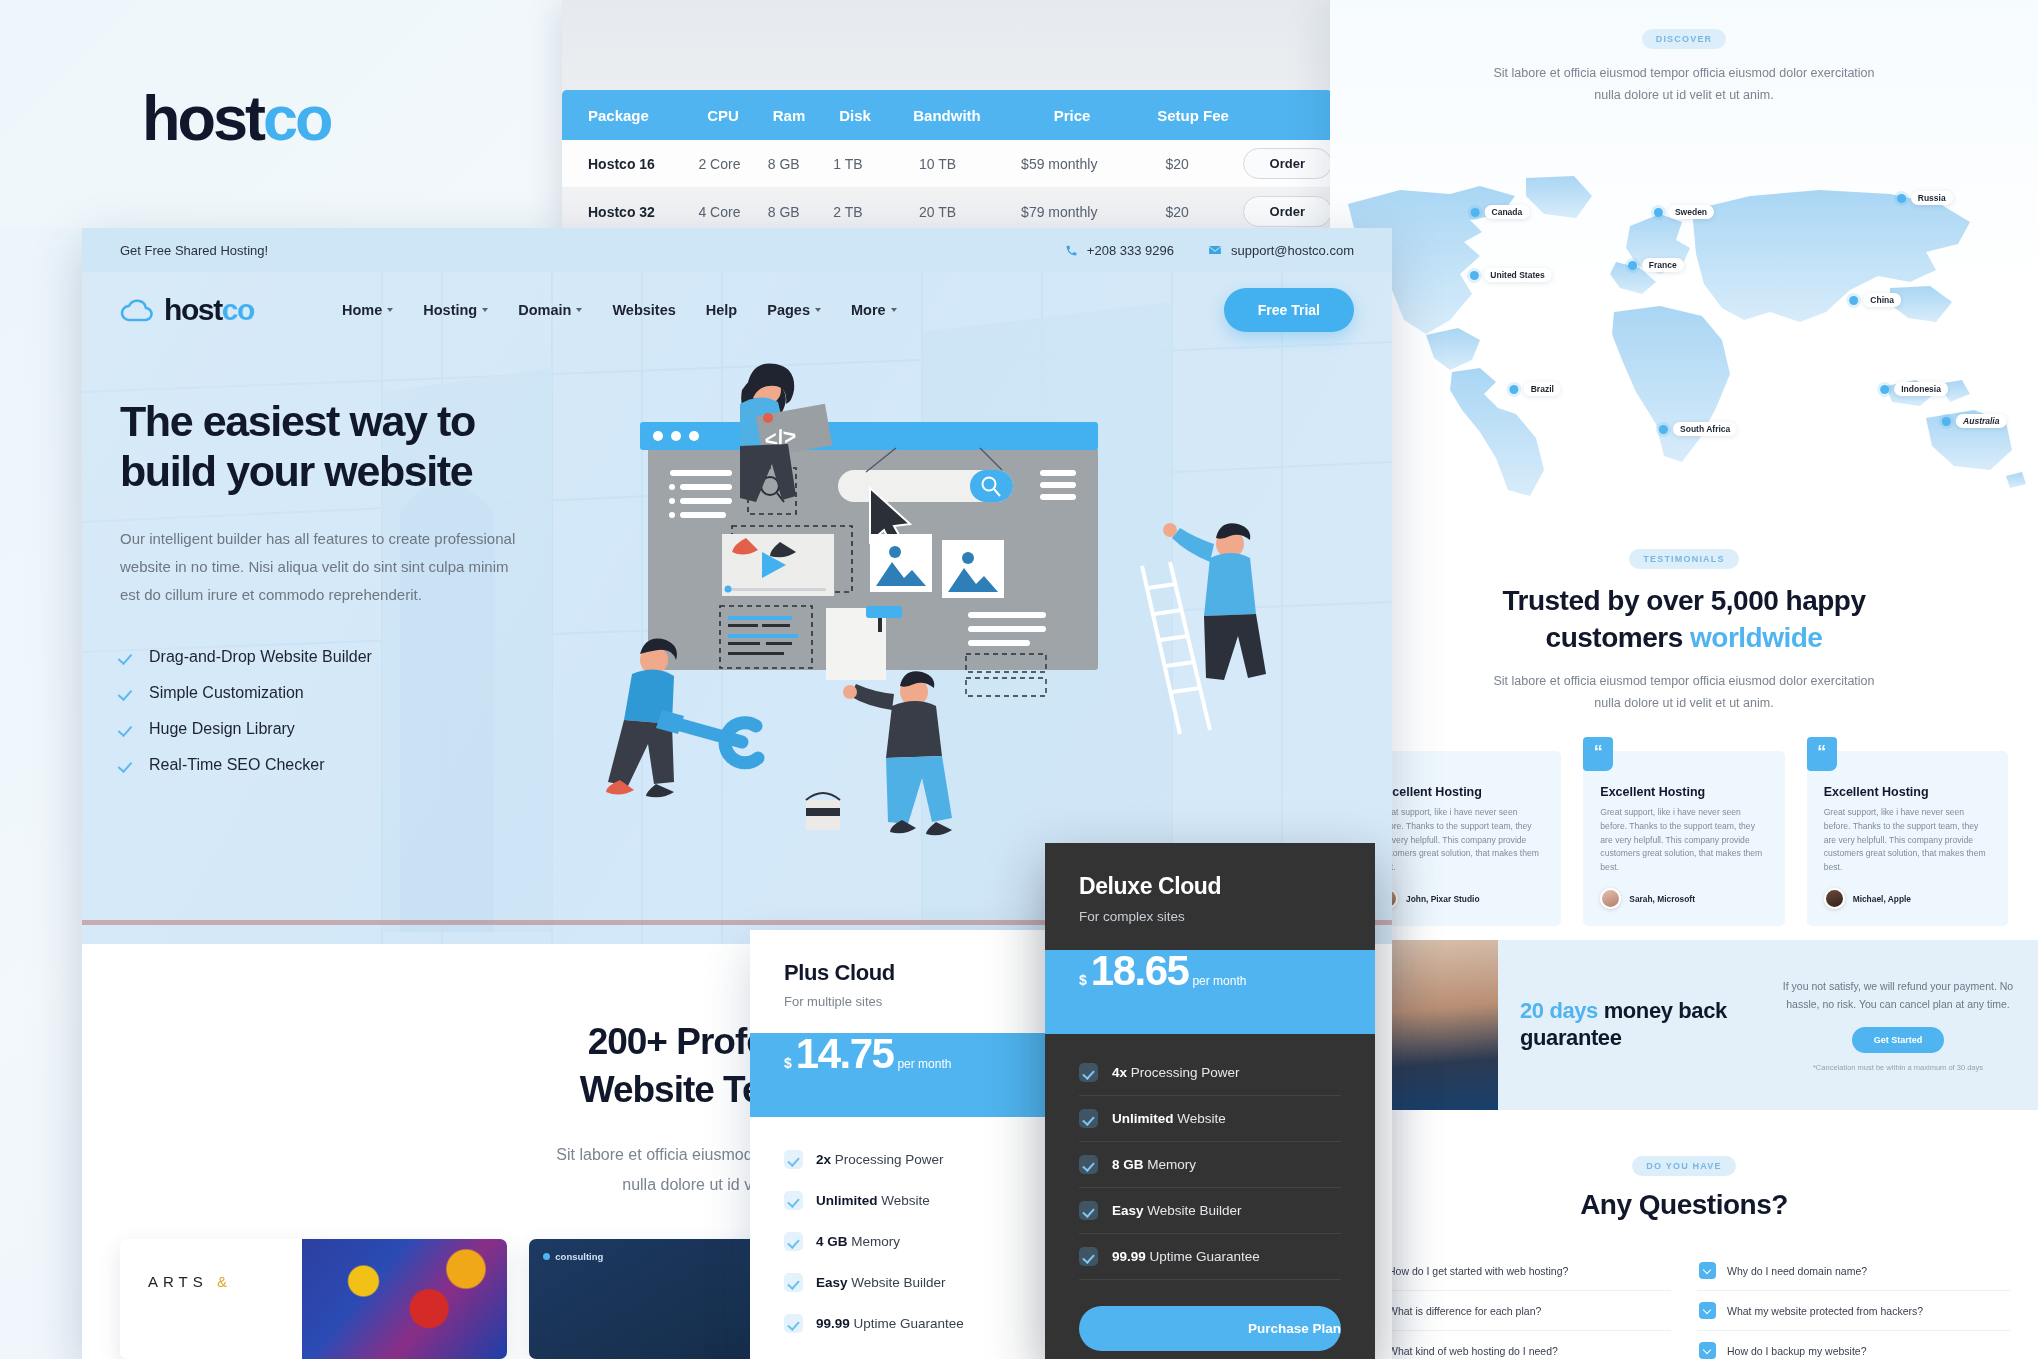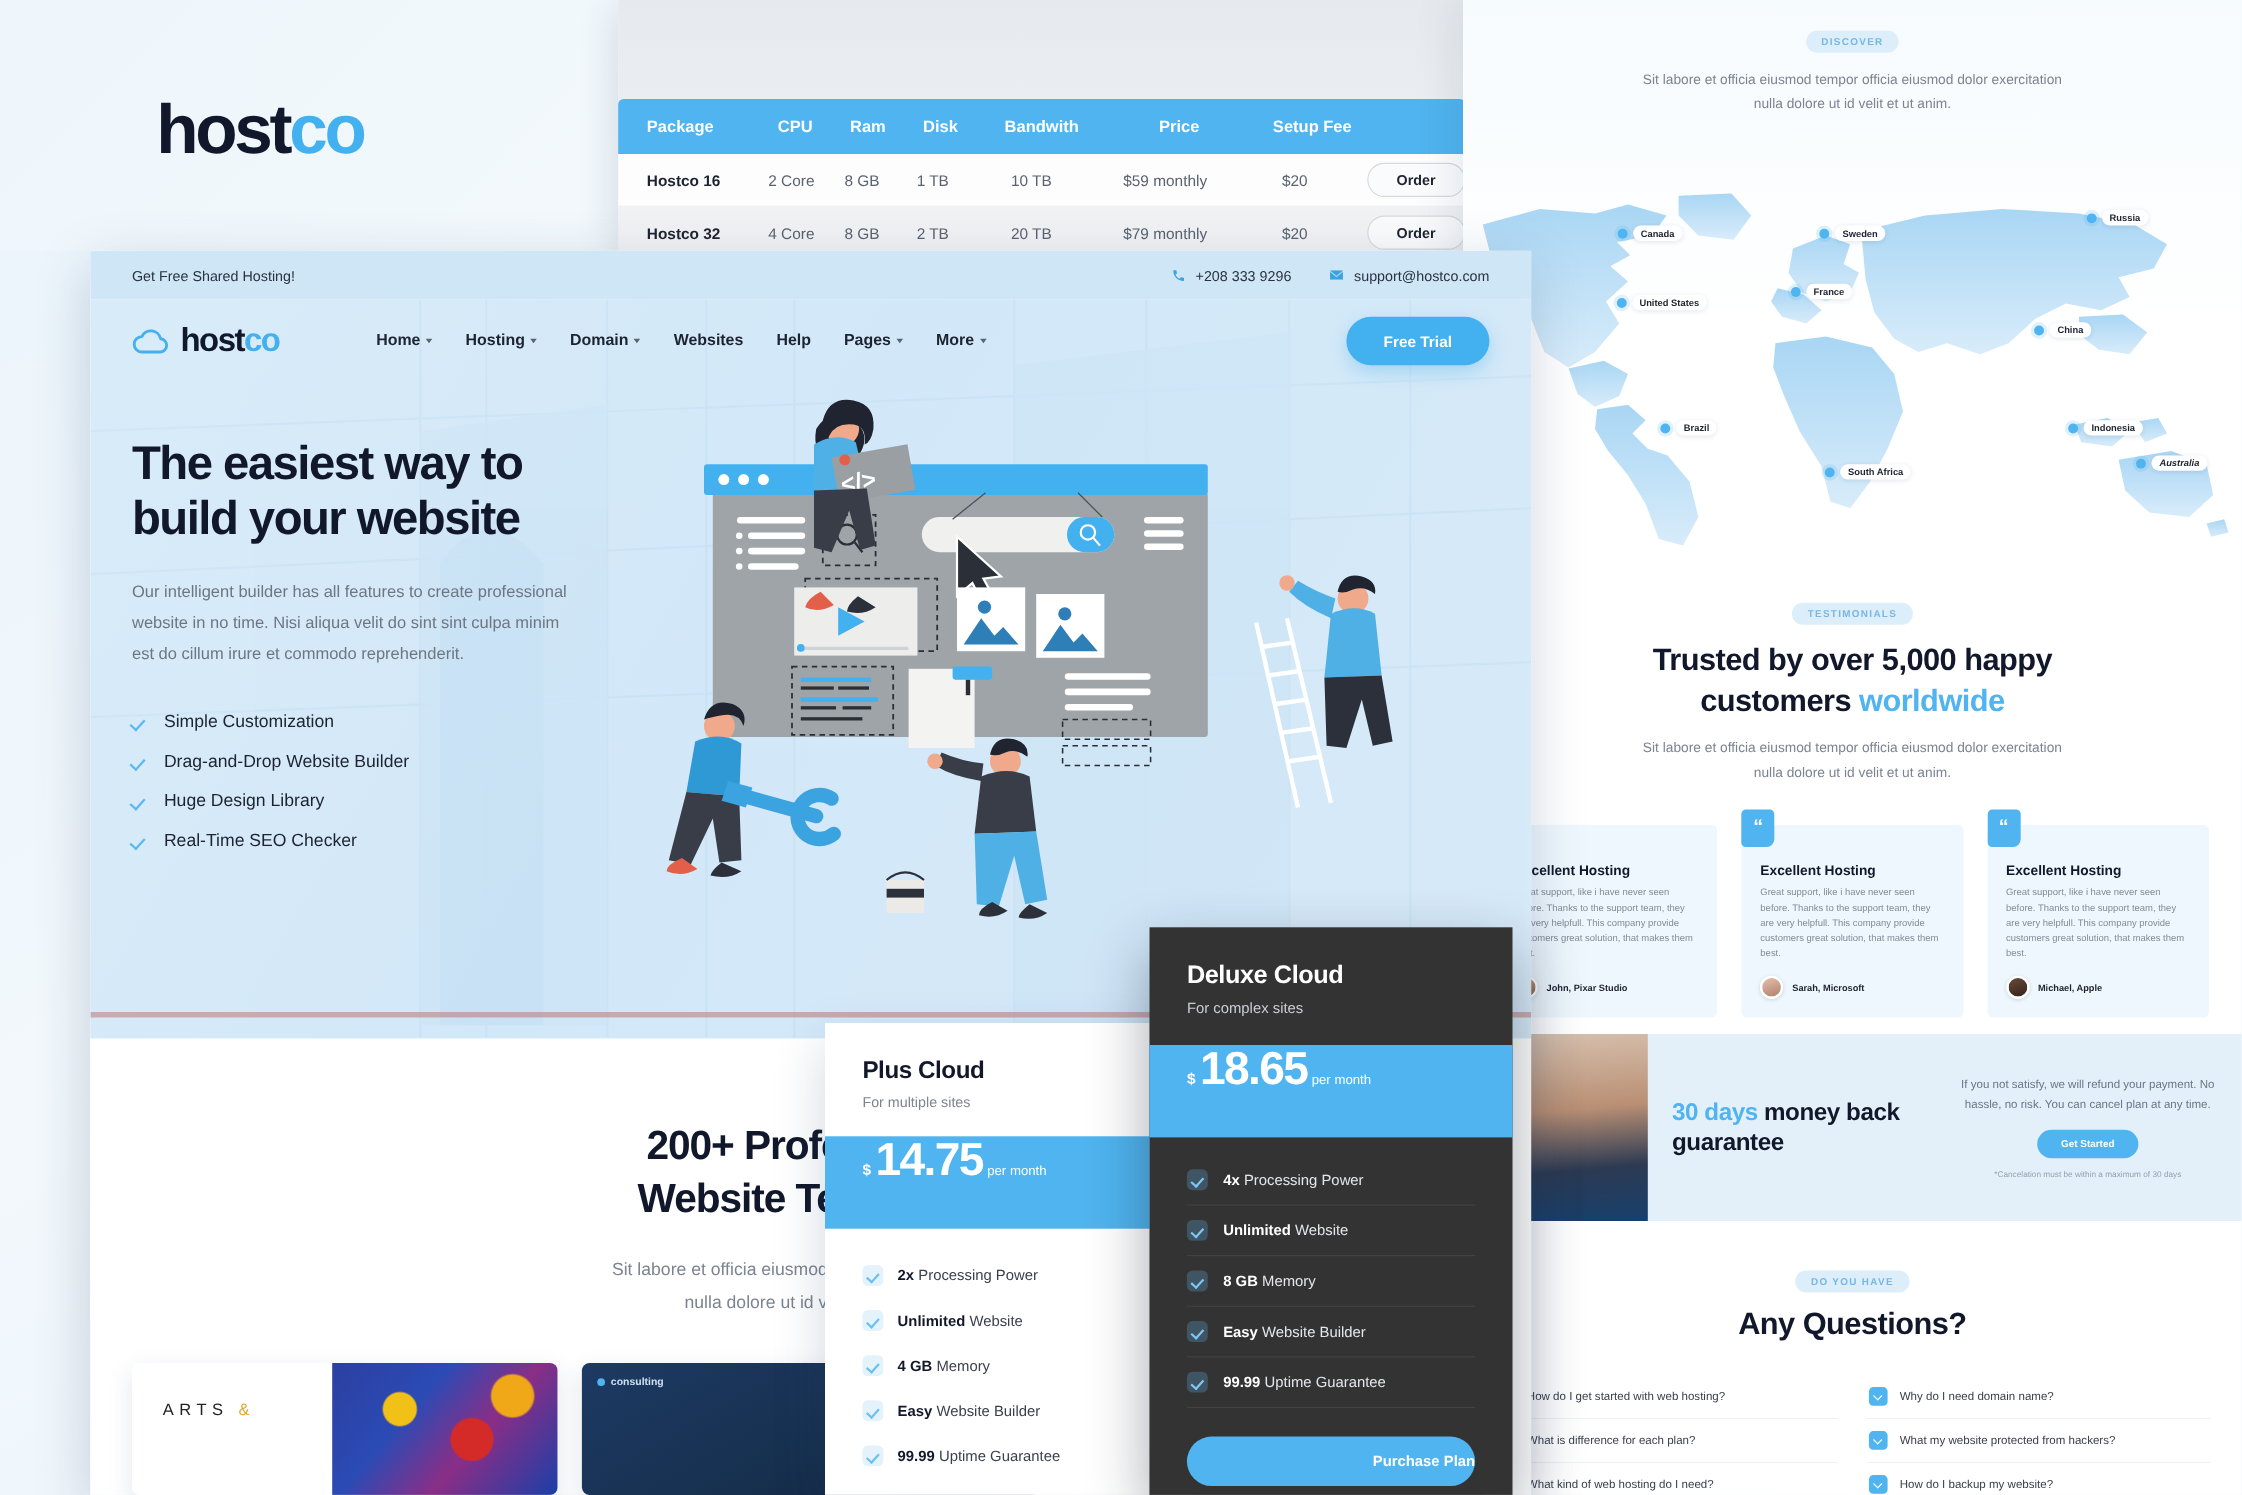--- a/index.html
+++ b/index.html
@@ -510,21 +510,21 @@
       <div class="dots">
         <i class="on"></i>
         <i></i>
         <i></i>
       </div>
     </div>
 
     <div class="money-band">
       <div class="money-photo"></div>
       <div class="money-left">
-        <div class="money-h"><span class="accent">30 days</span><span> money back guarantee</span></div>
+        <div class="money-h"><span class="accent">20 days</span><span> money back guarantee</span></div>
       </div>
       <div class="money-right">
         <div class="money-p">If you not satisfy, we will refund your payment. No hassle, no risk. You can cancel plan at any time.</div>
         <div class="get-started">Get Started</div>
         <div class="money-note">*Cancelation must be within a maximum of 30 days</div>
       </div>
     </div>
 
     <div class="faq-block">
       <div class="sec-center">
@@ -642,25 +642,25 @@
       <div class="hero-body">
         <div class="hero-left">
           <div class="hero-h1">
             <div>The easiest way to</div>
             <div>build your website</div>
           </div>
           <div class="hero-p">Our intelligent builder has all features to create professional website in no time. Nisi aliqua velit do sint sint culpa minim est do cillum irure et commodo reprehenderit.</div>
           <div class="hero-list">
             <div class="hero-li">
                 <span class="tick"></span>
-                <span>Simple Customization</span>
+                <span>Drag-and-Drop Website Builder</span>
               </div>
             <div class="hero-li">
                 <span class="tick"></span>
-                <span>Drag-and-Drop Website Builder</span>
+                <span>Simple Customization</span>
               </div>
             <div class="hero-li">
                 <span class="tick"></span>
                 <span>Huge Design Library</span>
               </div>
             <div class="hero-li">
                 <span class="tick"></span>
                 <span>Real-Time SEO Checker</span>
               </div>
           </div>

